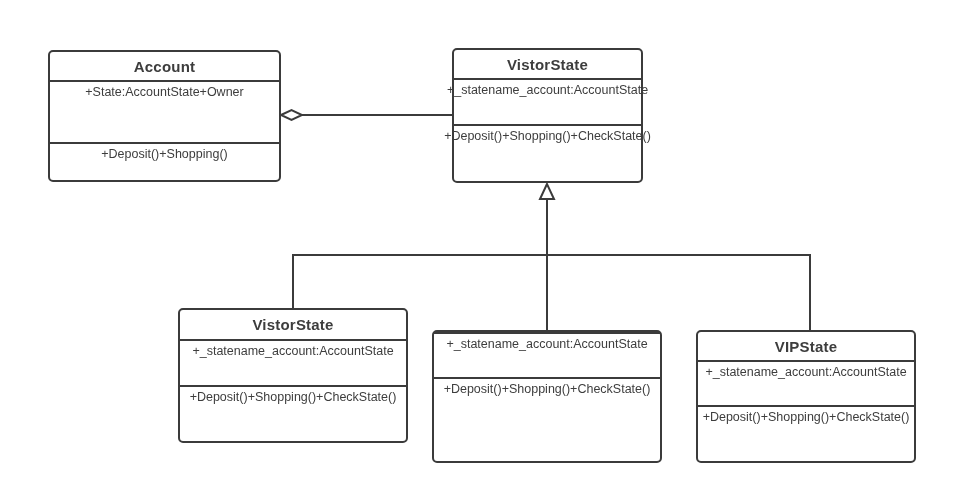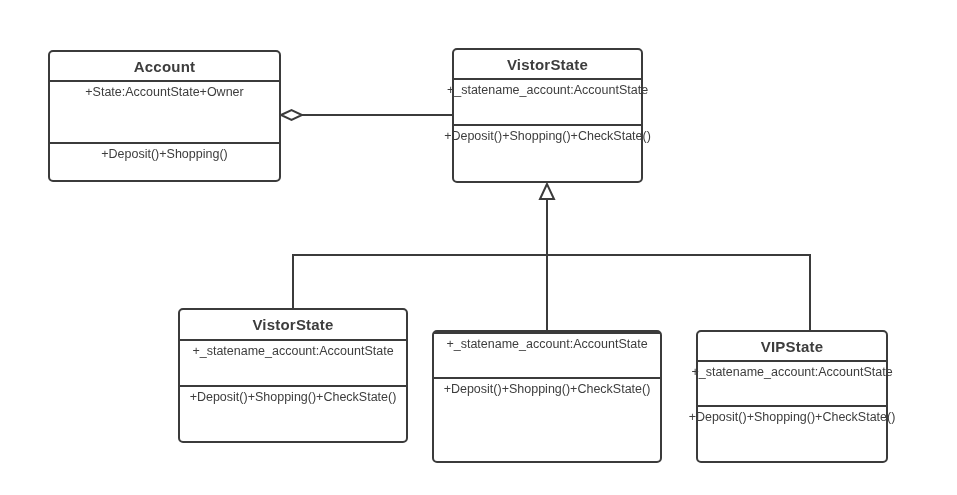--- a/index.html
+++ b/index.html
@@ -120,21 +120,21 @@
         <div class="member">+_statename</div>
         <div class="member">_account:AccountState</div>
       </div>
     <div class="compartment" style="height:60px;">
         <div class="member">+Deposit()</div>
         <div class="member">+Shopping()</div>
         <div class="member">+CheckState()</div>
       </div>
   </div>
 
-  <div class="uml-class" style="left:696px; top:330px; width:192px; height:133px;">
+  <div class="uml-class" style="left:696px; top:330px; width:220px; height:133px;">
     <div class="cls-title" style="height:28px;">VIPState</div>
     <div class="compartment" style="height:45px;">
         <div class="member">+_statename</div>
         <div class="member">_account:AccountState</div>
       </div>
     <div class="compartment" style="height:60px;">
         <div class="member">+Deposit()</div>
         <div class="member">+Shopping()</div>
         <div class="member">+CheckState()</div>
       </div>

